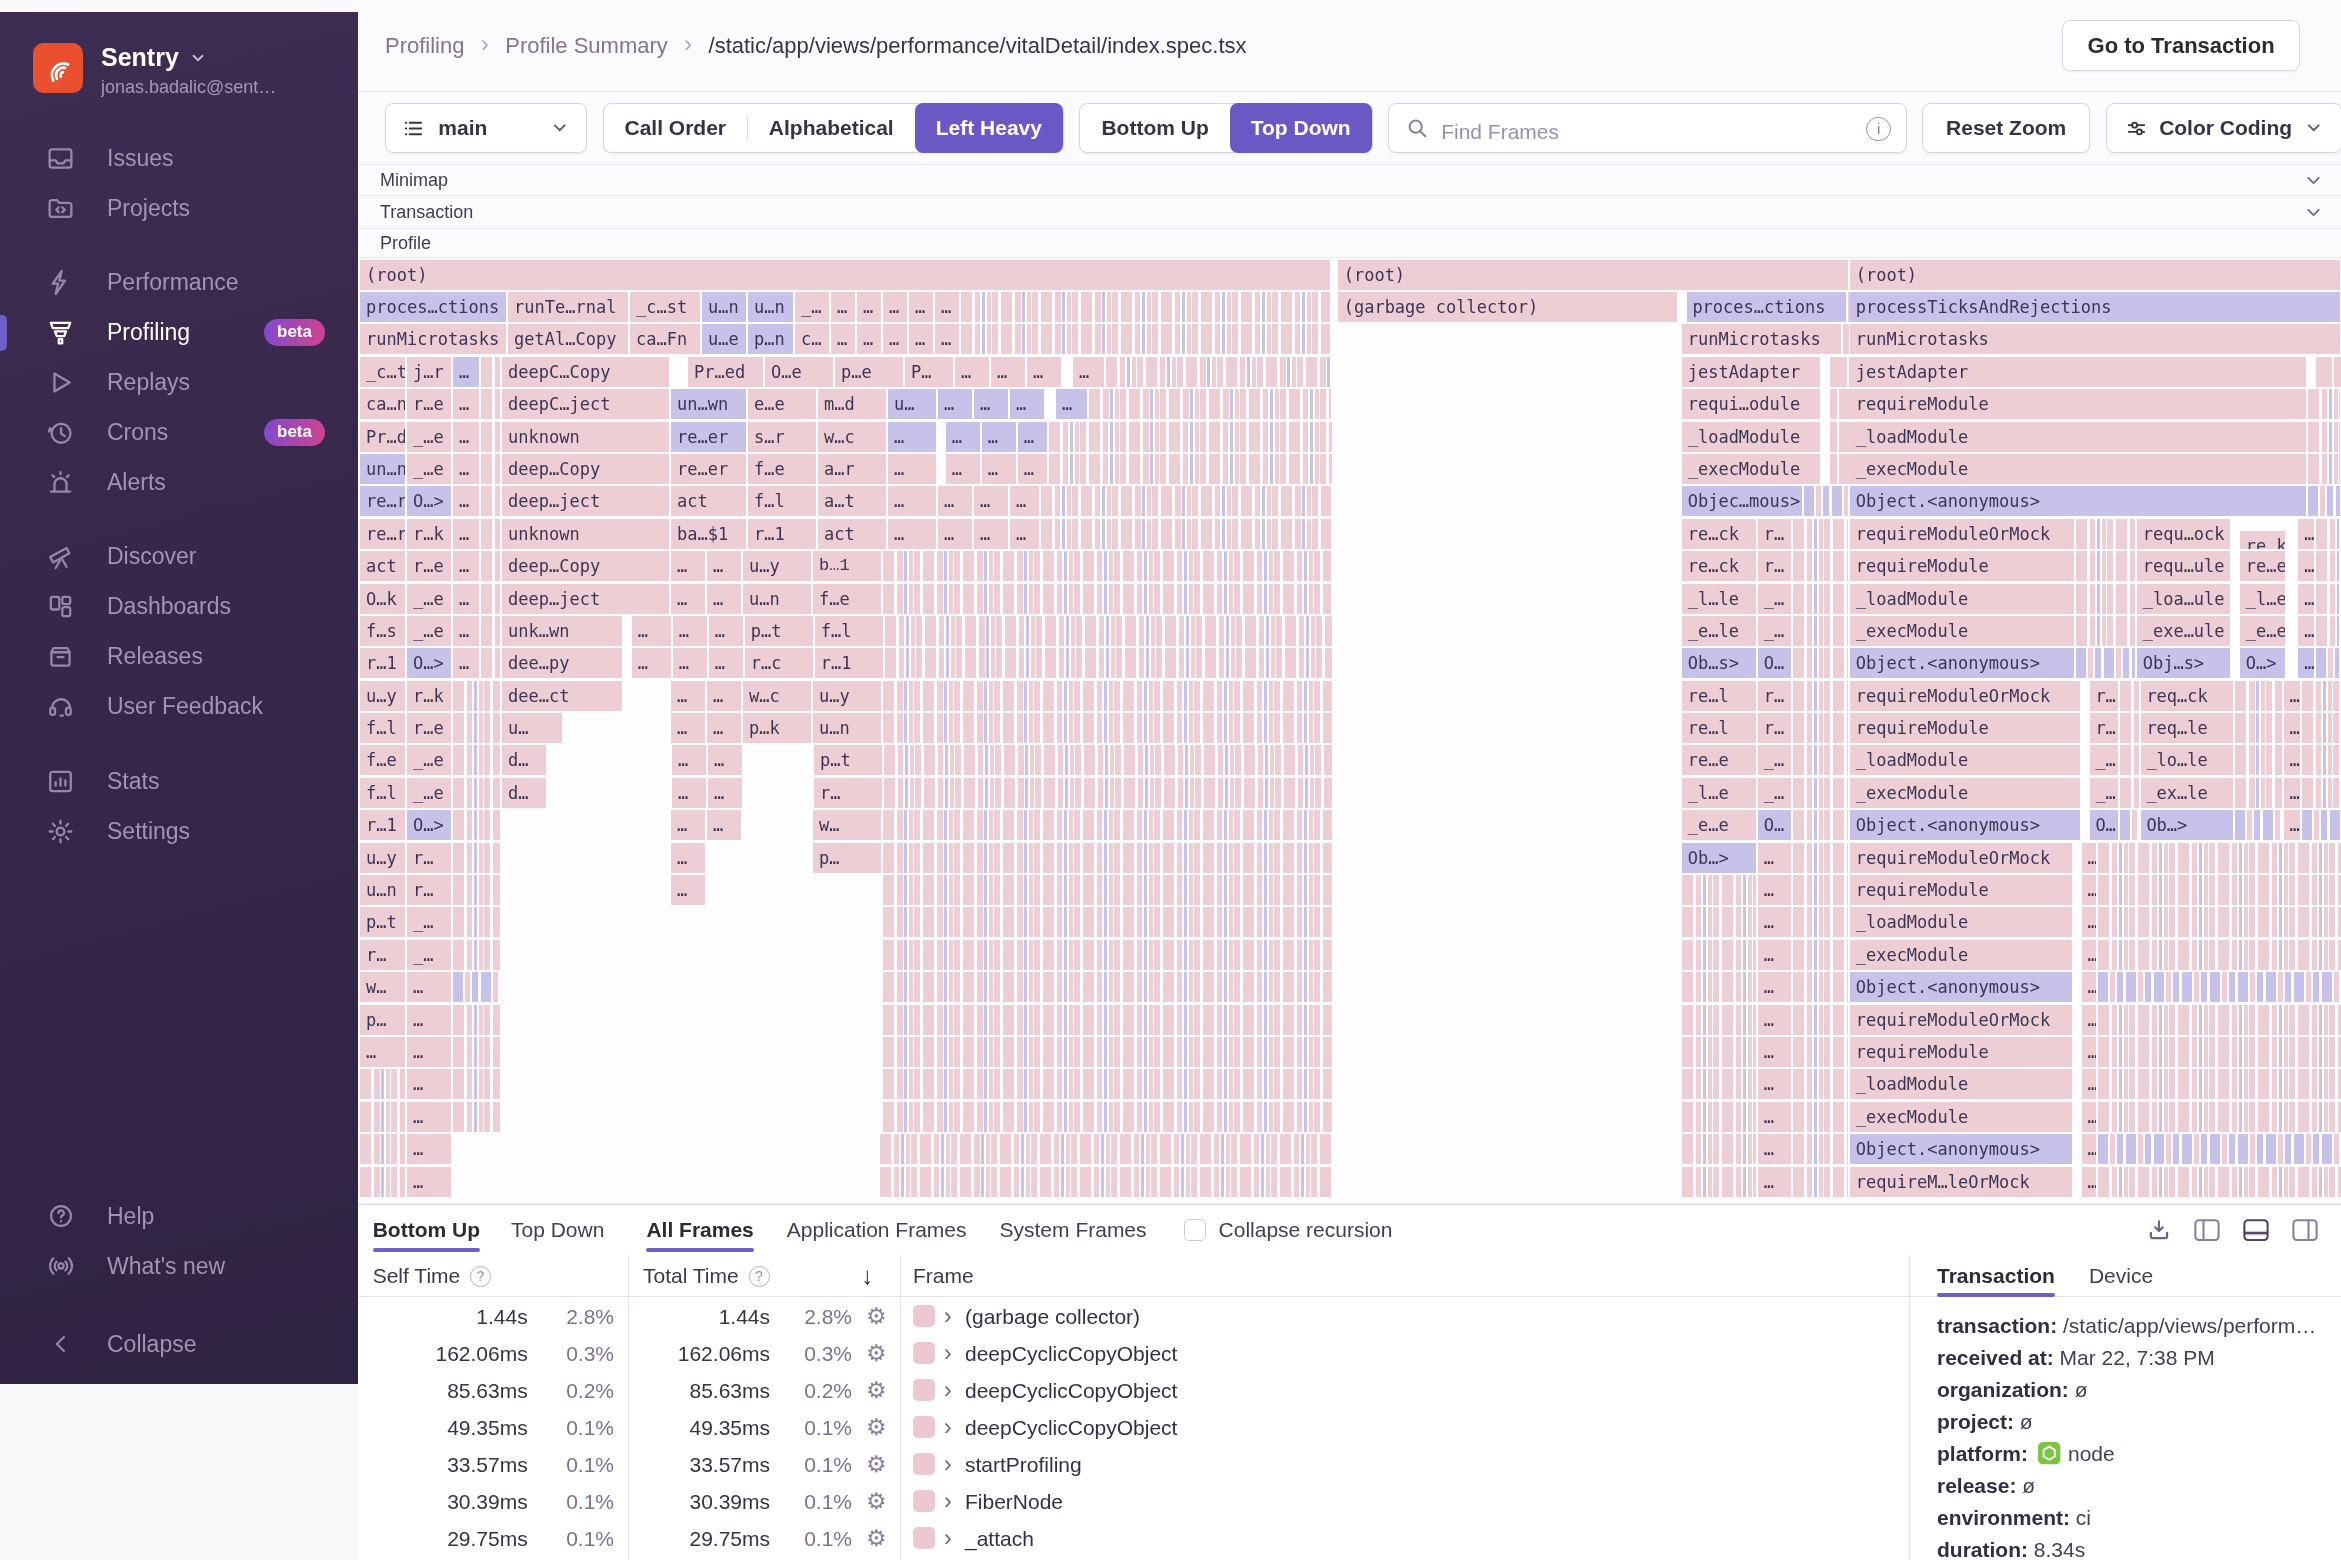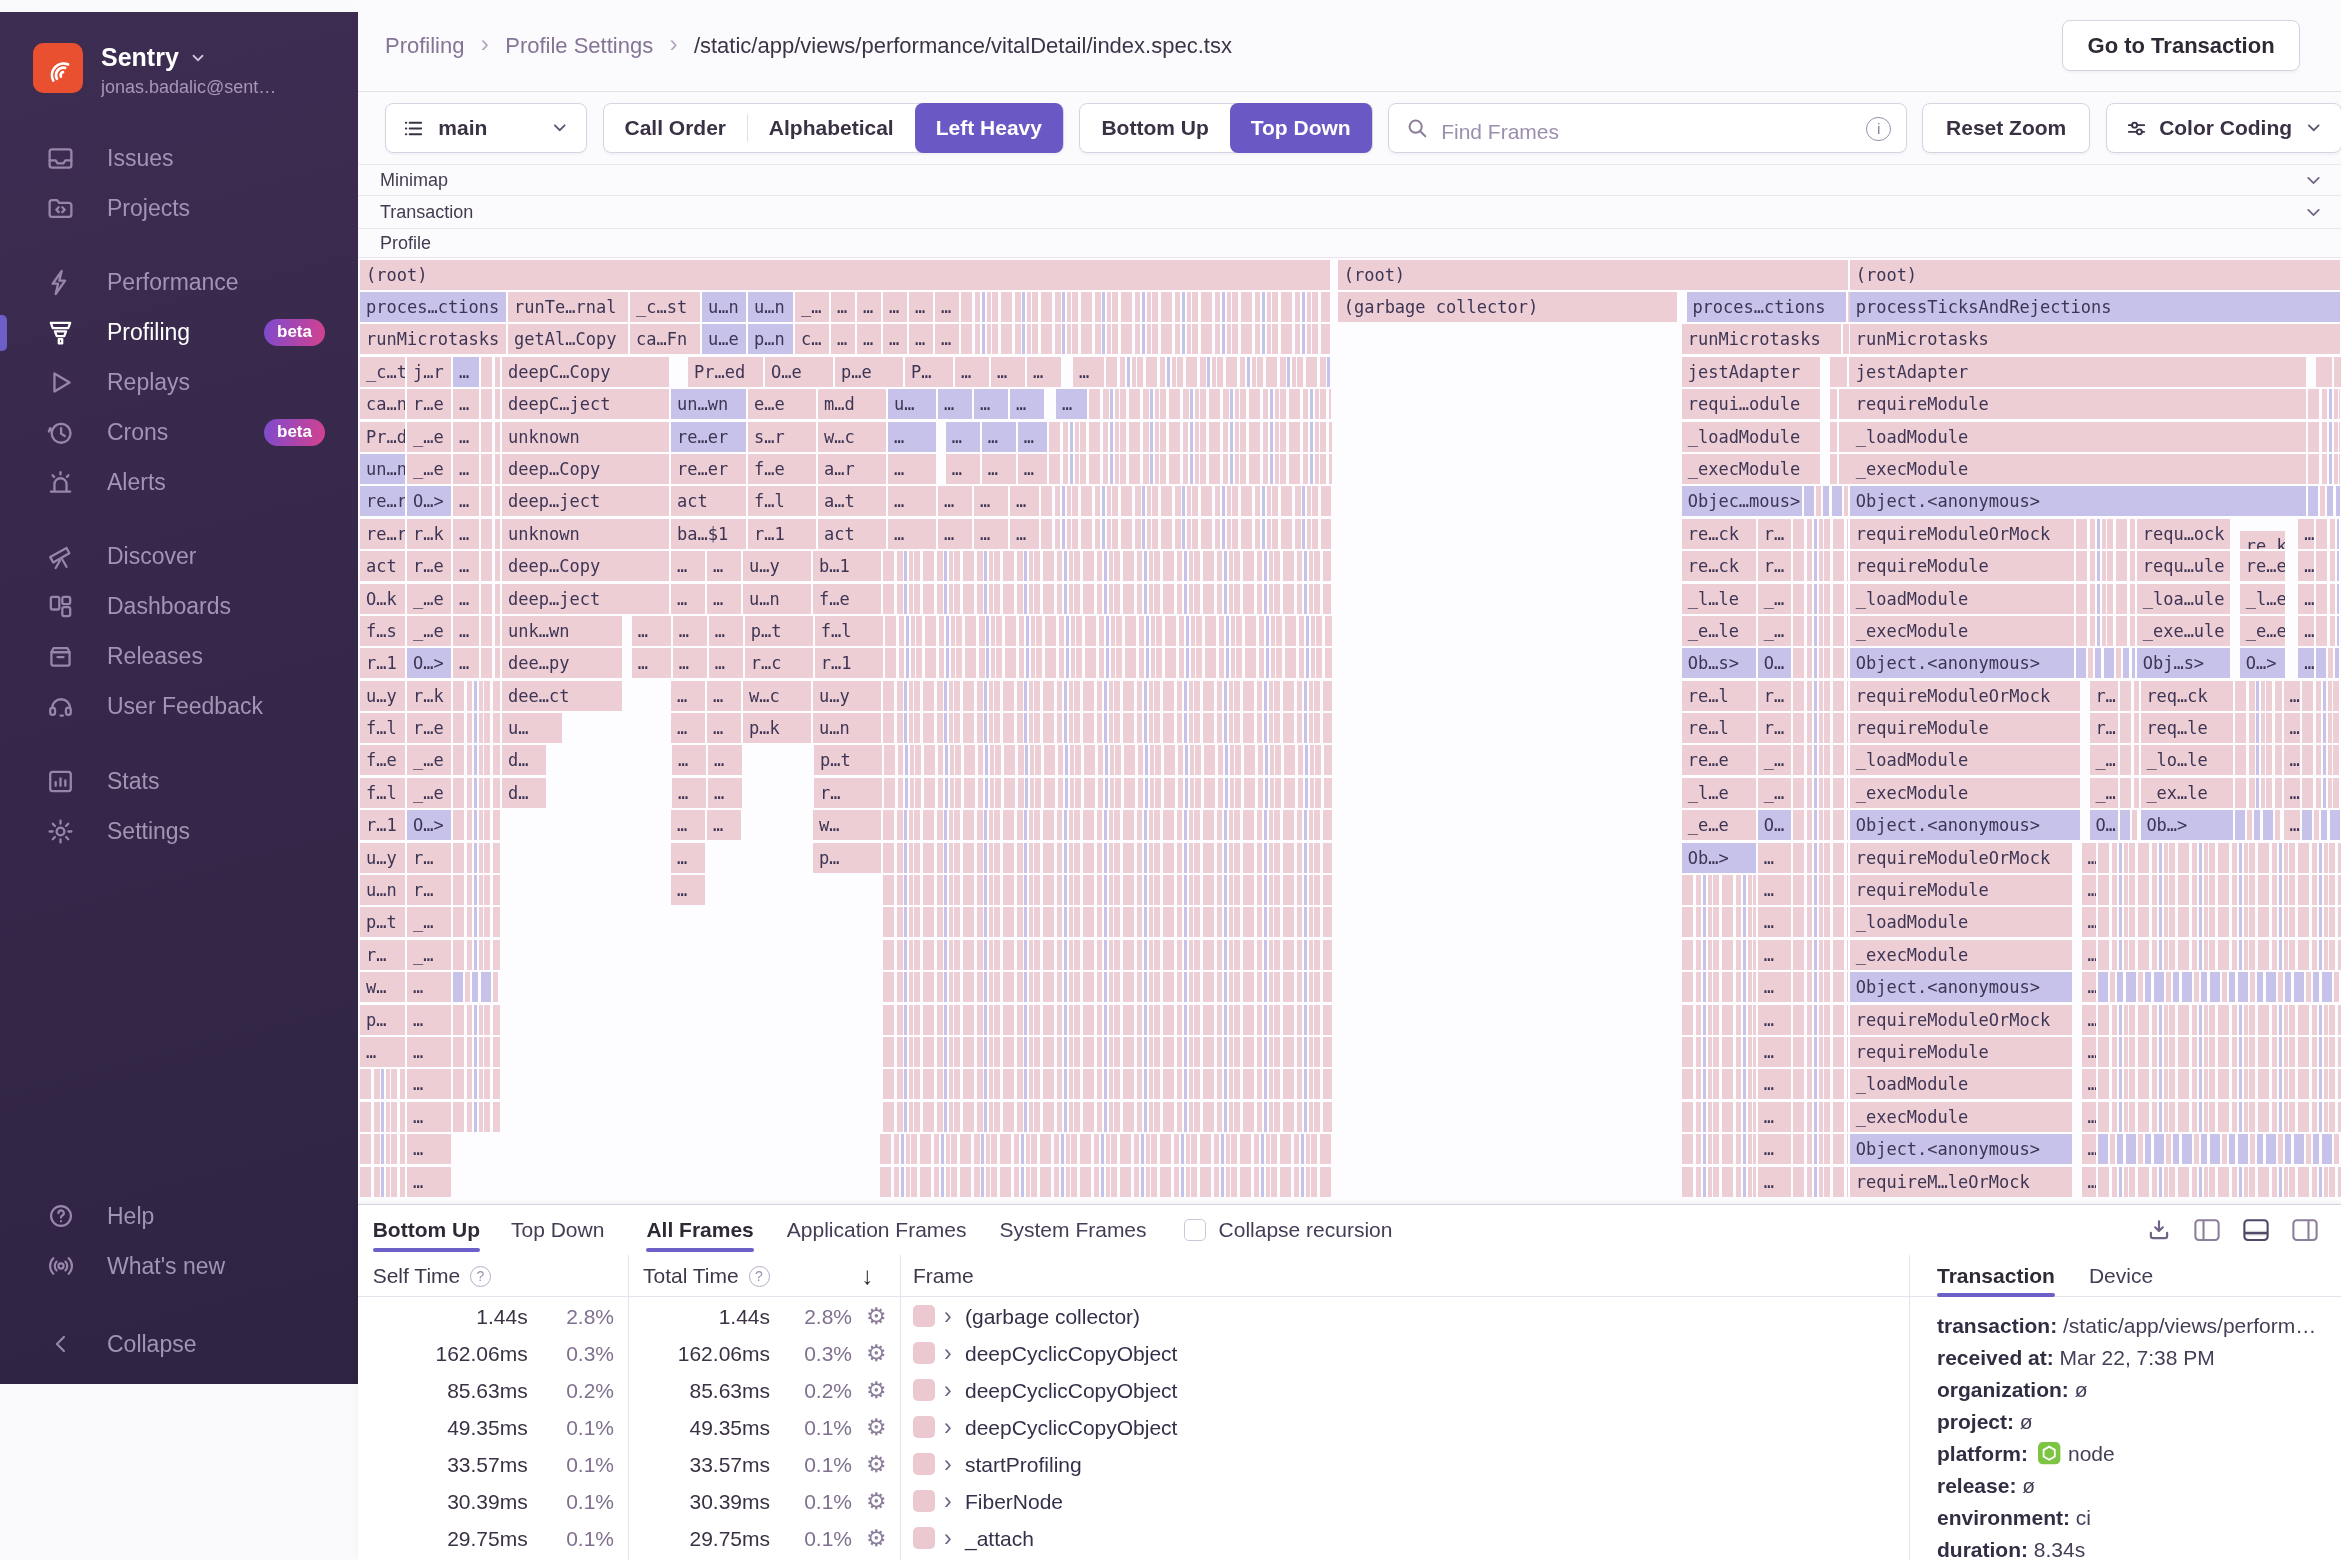--- a/index.html
+++ b/index.html
@@ -300,21 +300,21 @@
       </div>
     </div>
 </aside>
 
 <div class="main">
 
   <div class="page-header">
     <div class="breadcrumb" id="breadcrumb">
         <span class="crumb">Profiling</span>
         <span class="crumb-sep">›</span>
-        <span class="crumb">Profile Settings</span>
+        <span class="crumb">Profile Summary</span>
         <span class="crumb-sep">›</span>
         <span class="crumb current">/static/app/views/performance/vitalDetail/index.spec.tsx</span>
       </div>
     <button class="goto-btn">Go to Transaction</button>
   </div>
 
   <div class="toolbar">
     <div class="tb-btn thread-select">
       <svg width="23" height="23" viewBox="0 0 24 24" fill="none" stroke="#3a3144" stroke-width="2" stroke-linecap="round">
         <path d="M8 6h12M8 12h12M8 18h12"></path>
@@ -513,21 +513,21 @@
         </div>
         <div class="flame-row">
           <div class="cell p" style="flex-basis: 47px;">act</div>
           <div class="cell p" style="flex-basis: 46px;">r…e</div>
           <div class="cell p" style="flex-basis: 28px;">…</div>
           <div class="cell f" style="flex-basis: 21px;"></div>
           <div class="cell p" style="flex-basis: 169px;">deep…Copy</div>
           <div class="cell p" style="flex-basis: 36px;">…</div>
           <div class="cell p" style="flex-basis: 36px;">…</div>
           <div class="cell p" style="flex-basis: 70px;">u…y</div>
-          <div class="cell p" style="flex-basis: 70px;">b…1</div>
+          <div class="cell p" style="flex-basis: 70px; font-family: Liberation Mono, monospace;">b…1</div>
           <div class="cell f" style="flex-basis: 450px;"></div>
         </div>
         <div class="flame-row">
           <div class="cell p" style="flex-basis: 47px;">O…k</div>
           <div class="cell p" style="flex-basis: 46px;">_…e</div>
           <div class="cell p" style="flex-basis: 28px;">…</div>
           <div class="cell f" style="flex-basis: 21px;"></div>
           <div class="cell p" style="flex-basis: 169px;">deep…ject</div>
           <div class="cell p" style="flex-basis: 36px;">…</div>
           <div class="cell p" style="flex-basis: 36px;">…</div>

